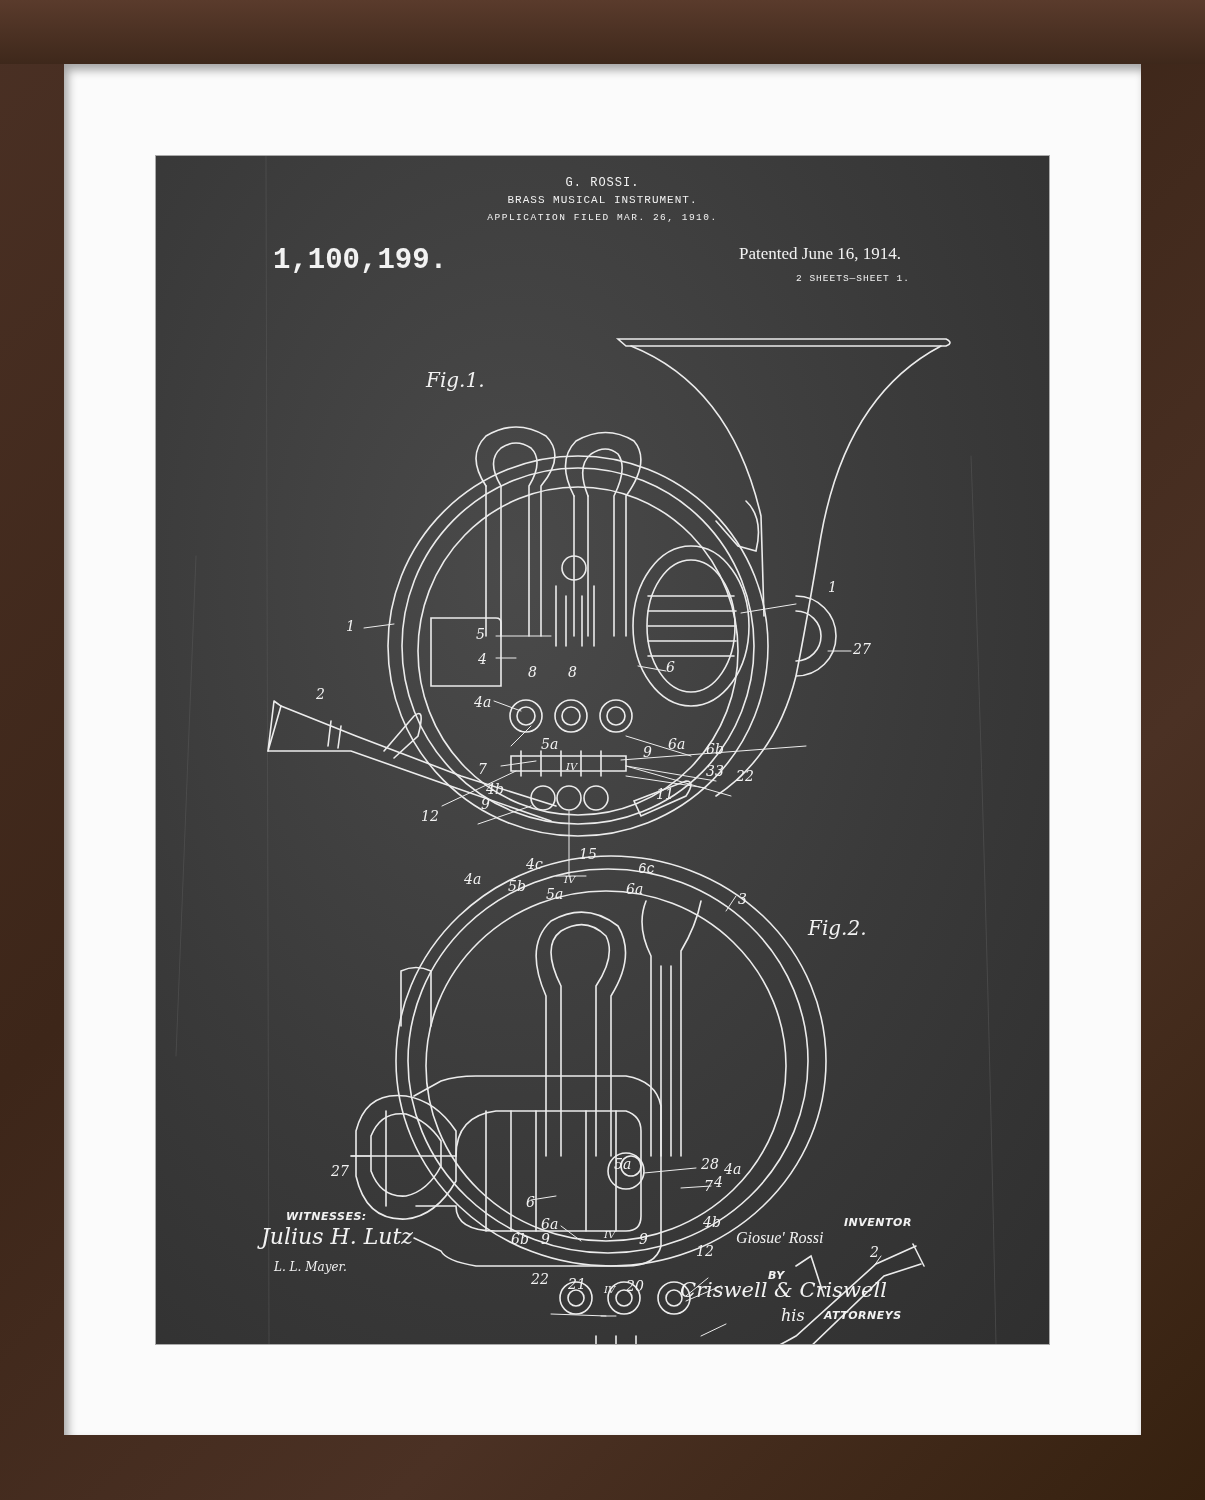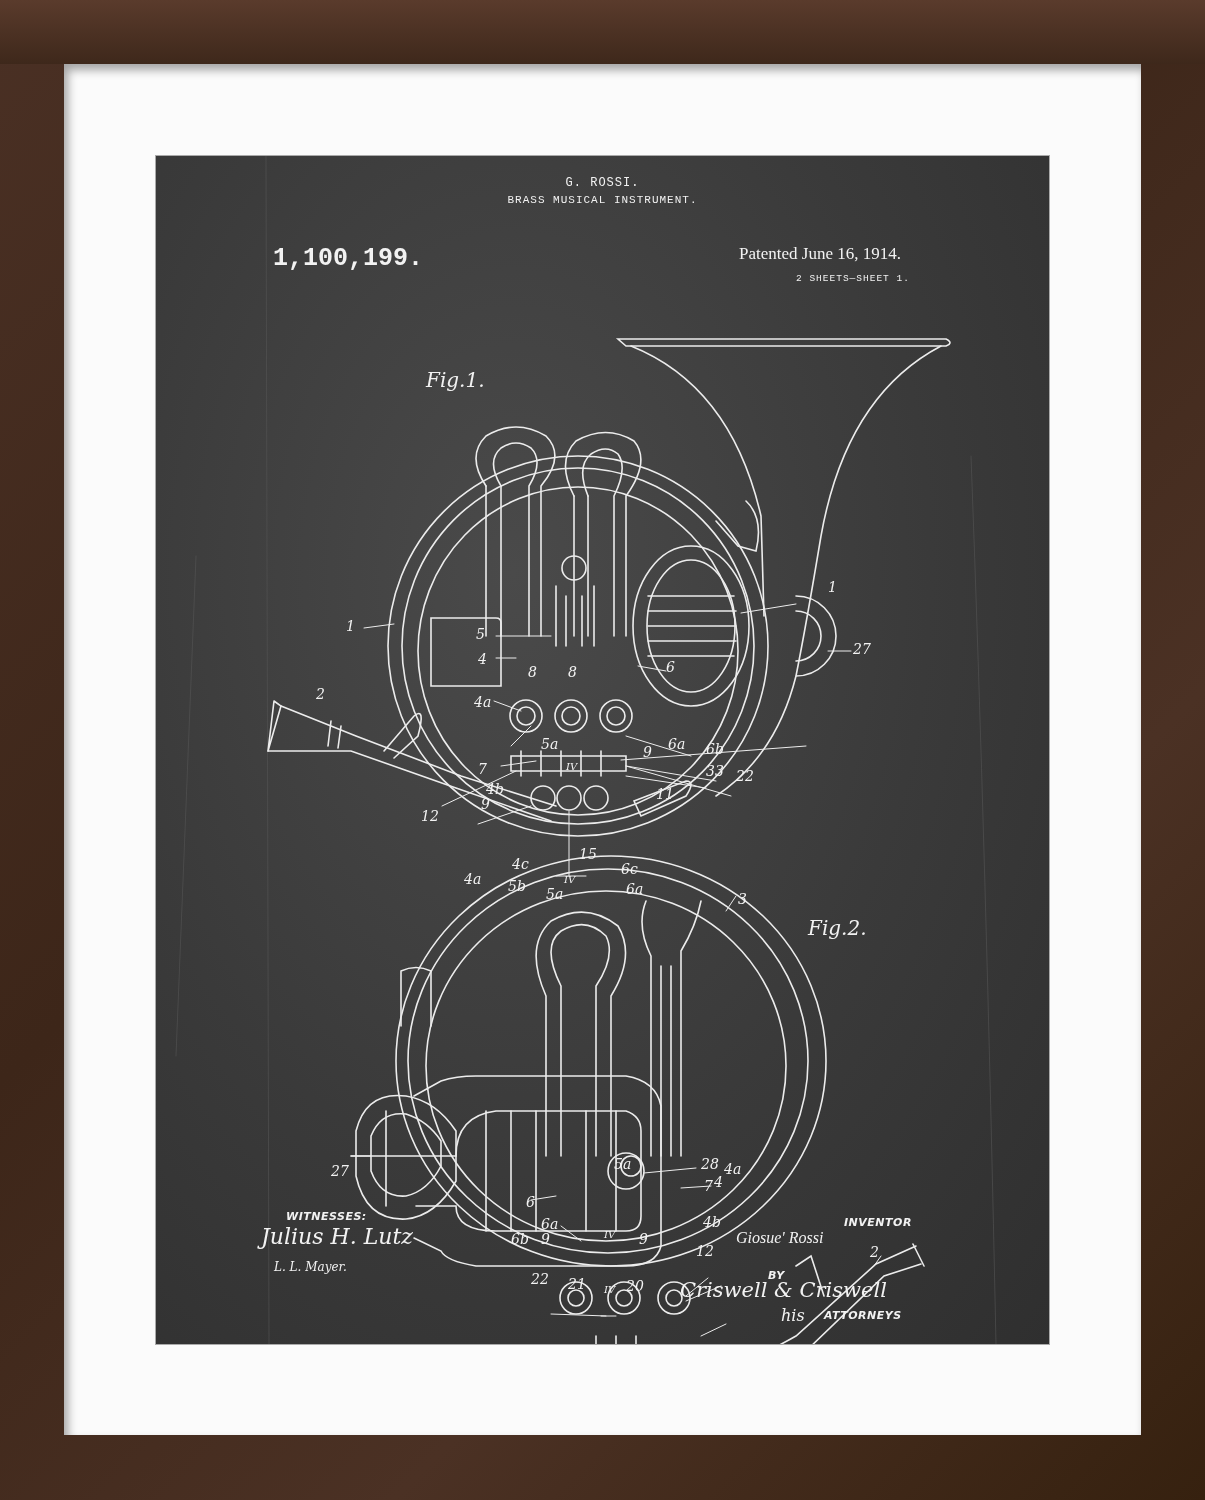--- a/index.html
+++ b/index.html
@@ -10,39 +10,40 @@
   .mat { position:absolute; left:64px; top:64px; width:1077px; height:1371px; background:#fbfbfb;
     box-shadow: inset 4px 6px 10px rgba(0,0,0,0.35); }
   .art { position:absolute; left:155px; top:155px; width:893px; height:1188px;
     background: radial-gradient(ellipse at 40% 35%, #4a4a4a 0%, #3a3a3a 55%, #2f2f2f 100%);
     border:1px solid #aaa; overflow:hidden; }
   .art svg.drawing { position:absolute; left:0; top:0; }
   .txt { position:absolute; color:#f2f2f2; white-space:nowrap; }
   .t-name { left:0; width:893px; top:20px; text-align:center; font-size:12px; letter-spacing:1px; font-family:"Liberation Mono", monospace; }
   .t-title { left:0; width:893px; top:38px; text-align:center; font-size:11px; letter-spacing:1px; font-family:"Liberation Mono", monospace; }
   .t-filed { left:0; width:893px; top:56px; text-align:center; font-size:9.5px; letter-spacing:1.5px; font-family:"Liberation Mono", monospace; }
-  .t-number { left:117px; top:88px; font-size:25px; font-family:"Liberation Mono", monospace; font-weight:bold; }
+  .t-number { left:117px; top:88px; font-size:29px; font-family:"Liberation Mono", monospace; font-weight:bold; }
   .t-patented { left:583px; top:88px; font-size:17px; font-family:"Liberation Serif", serif; }
   .t-sheets { left:640px; top:117px; font-size:9.5px; letter-spacing:1px; font-family:"Liberation Mono", monospace; }
   .fig { font-family:"DejaVu Serif", serif; font-style:italic; font-size:20px; }
   .lbl { font-family:"DejaVu Serif", serif; font-style:italic; font-size:14px; }
   .caps { font-family:"DejaVu Sans", sans-serif; font-style:italic; font-weight:bold; font-size:11px; letter-spacing:0.5px; }
   .sig { font-family:"DejaVu Serif", serif; font-style:italic; font-size:22px; }
 </style>
 </head>
 <body>
 
 <div class="frame"></div>
 <div class="frame-top-shade"></div>
 <div class="mat"></div>
 
 <div class="art">
 
   <div class="txt t-title">BRASS MUSICAL INSTRUMENT.</div>
   <div class="txt t-name">G. ROSSI.</div>
+  <div class="txt t-filed">APPLICATION FILED MAR. 26, 1910.</div>
   <div class="txt t-number">1,100,199.</div>
   <div class="txt t-patented">Patented June 16, 1914.</div>
   <div class="txt t-sheets">2 SHEETS—SHEET 1.</div>
 
   <svg class="drawing" width="893" height="1188" viewBox="0 0 893 1188" fill="none" stroke="#ececec" stroke-width="1.6" stroke-linecap="round">
 
     <g stroke="#555" stroke-width="1" opacity="0.6">
       <path d="M110 0 L113 1188"></path>
       <path d="M815 300 Q830 700 840 1188"></path>
       <path d="M40 400 L20 900"></path>
@@ -182,30 +183,30 @@
   <div class="txt fig" style="left:270px;top:212px;">Fig.1.</div>
   <div class="txt fig" style="left:652px;top:760px;">Fig.2.</div>
 
   <div class="txt lbl" style="left:190px;top:462px;">1</div>
   <div class="txt lbl" style="left:672px;top:423px;">1</div>
   <div class="txt lbl" style="left:160px;top:530px;">2</div>
   <div class="txt lbl" style="left:322px;top:495px;">4</div>
   <div class="txt lbl" style="left:318px;top:538px;">4a</div>
   <div class="txt lbl" style="left:308px;top:715px;">4a</div>
   <div class="txt lbl" style="left:330px;top:625px;">4b</div>
-  <div class="txt lbl" style="left:356px;top:700px;">4c</div>
+  <div class="txt lbl" style="left:370px;top:700px;">4c</div>
   <div class="txt lbl" style="left:320px;top:470px;">5</div>
   <div class="txt lbl" style="left:385px;top:580px;">5a</div>
   <div class="txt lbl" style="left:390px;top:730px;">5a</div>
   <div class="txt lbl" style="left:352px;top:722px;">5b</div>
   <div class="txt lbl" style="left:510px;top:503px;">6</div>
   <div class="txt lbl" style="left:512px;top:580px;">6a</div>
   <div class="txt lbl" style="left:470px;top:725px;">6a</div>
   <div class="txt lbl" style="left:550px;top:585px;">6b</div>
-  <div class="txt lbl" style="left:465px;top:705px;">6c</div>
+  <div class="txt lbl" style="left:482px;top:705px;font-family:Liberation Mono, monospace;">6c</div>
   <div class="txt lbl" style="left:322px;top:605px;">7</div>
   <div class="txt lbl" style="left:372px;top:508px;">8</div>
   <div class="txt lbl" style="left:412px;top:508px;">8</div>
   <div class="txt lbl" style="left:325px;top:640px;">9</div>
   <div class="txt lbl" style="left:487px;top:588px;">9</div>
   <div class="txt lbl" style="left:500px;top:630px;">11</div>
   <div class="txt lbl" style="left:265px;top:652px;">12</div>
   <div class="txt lbl" style="left:423px;top:690px;">15</div>
   <div class="txt lbl" style="left:580px;top:612px;">22</div>
   <div class="txt lbl" style="left:697px;top:485px;">27</div>

